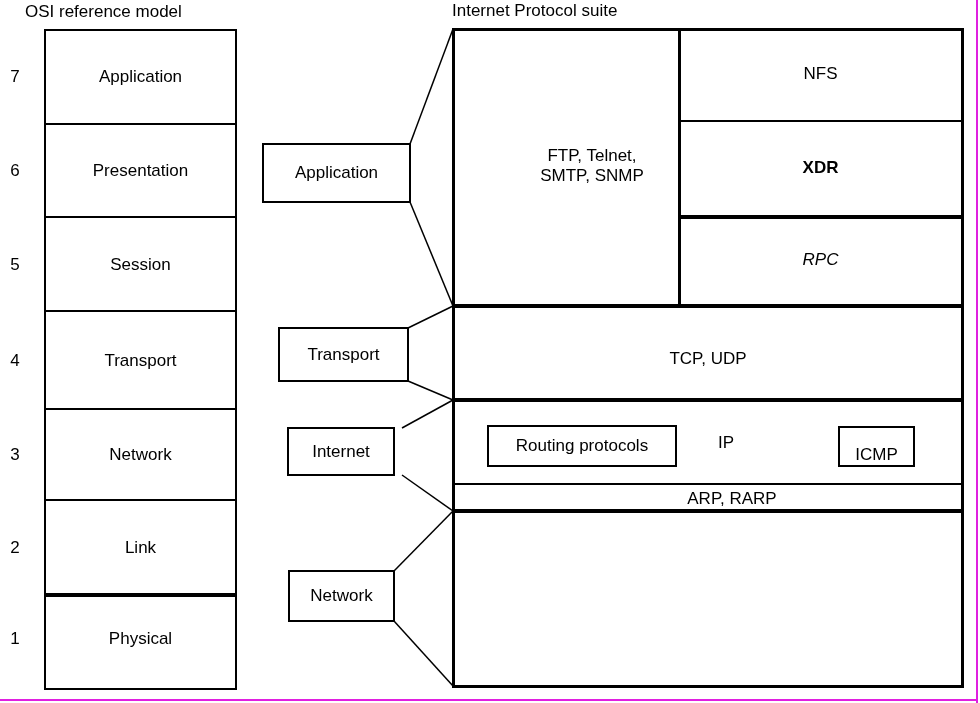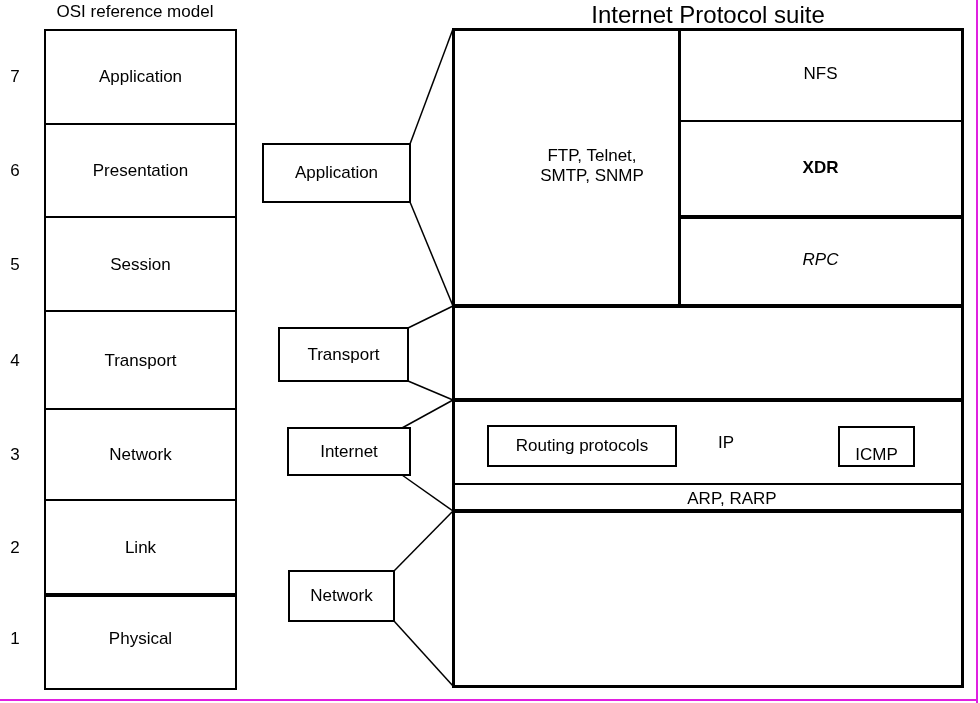--- a/index.html
+++ b/index.html
@@ -1,21 +1,21 @@
 <!DOCTYPE html>
 <html><head>
 <meta charset="utf-8">
 <style>
   html,body{margin:0;padding:0;background:#ffffff;}
   .canvas{
     position:relative;width:980px;height:703px;background:#ffffff;
     font-family:"Liberation Sans", sans-serif;color:#000;overflow:hidden;
   }
   .abs{position:absolute;}
-  .title{font-size:17px;text-align:center;white-space:nowrap;}
+  .title{font-size:17px;white-space:nowrap;}
   .lbl{font-size:17px;text-align:center;line-height:20px;}
   .box{border:2px solid #000;box-sizing:border-box;display:flex;align-items:center;justify-content:center;background:#fff;}
   .bigbox{border:3px solid #000;box-sizing:border-box;background:#fff;}
   .osibox{border:2px solid #000;box-sizing:border-box;background:#fff;}
   .div-line{background:#000;}
   .frame{background:#e020e0;}
   svg.connectors{position:absolute;left:0;top:0;pointer-events:none;}
 </style>
 </head>
 <body>
@@ -27,21 +27,21 @@
     <line x1="410" y1="202" x2="453" y2="306" stroke="#000" stroke-width="1.5"></line>
     <line x1="408" y1="328" x2="453" y2="306" stroke="#000" stroke-width="1.5"></line>
     <line x1="408" y1="381" x2="453" y2="400" stroke="#000" stroke-width="1.5"></line>
     <line x1="402" y1="428" x2="453" y2="400" stroke="#000" stroke-width="1.5"></line>
     <line x1="402" y1="475" x2="453" y2="511" stroke="#000" stroke-width="1.5"></line>
     <line x1="394" y1="571" x2="453" y2="511" stroke="#000" stroke-width="1.5"></line>
     <line x1="394" y1="621" x2="453" y2="686" stroke="#000" stroke-width="1.5"></line>
   </svg>
 
   <div class="abs title" style="left:25px;top:2px;width:220px;">OSI reference model</div>
-  <div class="abs title" style="left:452px;top:1px;width:512px;font-size:24px;">Internet Protocol suite</div>
+  <div class="abs title" style="left:452px;top:1px;width:512px;font-size:17px;">Internet Protocol suite</div>
 
   <div class="abs osibox" style="left:44px;top:29px;width:193px;height:661px;"></div>
 
   <div class="abs div-line" style="left:44px;top:123px;width:193px;height:2px;"></div>
   <div class="abs div-line" style="left:44px;top:216px;width:193px;height:2px;"></div>
   <div class="abs div-line" style="left:44px;top:310px;width:193px;height:2px;"></div>
   <div class="abs div-line" style="left:44px;top:408px;width:193px;height:2px;"></div>
   <div class="abs div-line" style="left:44px;top:499px;width:193px;height:2px;"></div>
   <div class="abs div-line" style="left:44px;top:593px;width:193px;height:4px;"></div>
 
@@ -60,21 +60,21 @@
   <div class="abs lbl" style="left:44px;top:445px;width:193px;">Network</div>
   <div class="abs lbl" style="left:44px;top:538px;width:193px;">Link</div>
   <div class="abs lbl" style="left:44px;top:629px;width:193px;">Physical</div>
 
   <div class="abs box lbl" style="left:262px;top:143px;width:149px;height:60px;">
     <span>Application</span>
   </div>
   <div class="abs box lbl" style="left:278px;top:327px;width:131px;height:55px;">
     <span>Transport</span>
   </div>
-  <div class="abs box lbl" style="left:287px;top:427px;width:124px;height:49px;">
+  <div class="abs box lbl" style="left:287px;top:427px;width:108px;height:49px;">
     <span>Internet</span>
   </div>
   <div class="abs box lbl" style="left:288px;top:570px;width:107px;height:52px;">
     <span>Network</span>
   </div>
 
   <div class="abs bigbox" style="left:452px;top:28px;width:512px;height:660px;"></div>
 
   <div class="abs div-line" style="left:678px;top:28px;width:3px;height:280px;"></div>
   <div class="abs div-line" style="left:680px;top:120px;width:282px;height:2px;"></div>
@@ -84,20 +84,21 @@
   <div class="abs div-line" style="left:452px;top:483px;width:512px;height:2px;"></div>
   <div class="abs div-line" style="left:452px;top:509px;width:512px;height:4px;"></div>
 
   <div class="abs lbl" style="left:455px;top:146px;width:224px;margin-left:25px;">
     <div>FTP, Telnet,</div>
     <div>SMTP, SNMP</div>
   </div>
   <div class="abs lbl" style="left:680px;top:64px;width:281px;">NFS</div>
   <div class="abs lbl" style="left:680px;top:158px;width:281px;font-weight:bold;">XDR</div>
   <div class="abs lbl" style="left:680px;top:250px;width:281px;font-style:italic;">RPC</div>
+  <div class="abs lbl" style="left:452px;top:349px;width:512px;">TCP, UDP</div>
 
   <div class="abs box lbl" style="left:487px;top:425px;width:190px;height:42px;">
     <span>Routing protocols</span>
   </div>
   <div class="abs lbl" style="left:700px;top:433px;width:52px;">IP</div>
   <div class="abs box lbl" style="left:838px;top:426px;width:77px;height:41px;align-items:flex-end;">
     <span>ICMP</span>
   </div>
 
   <div class="abs lbl" style="left:452px;top:489px;width:560px;">ARP, RARP</div>

